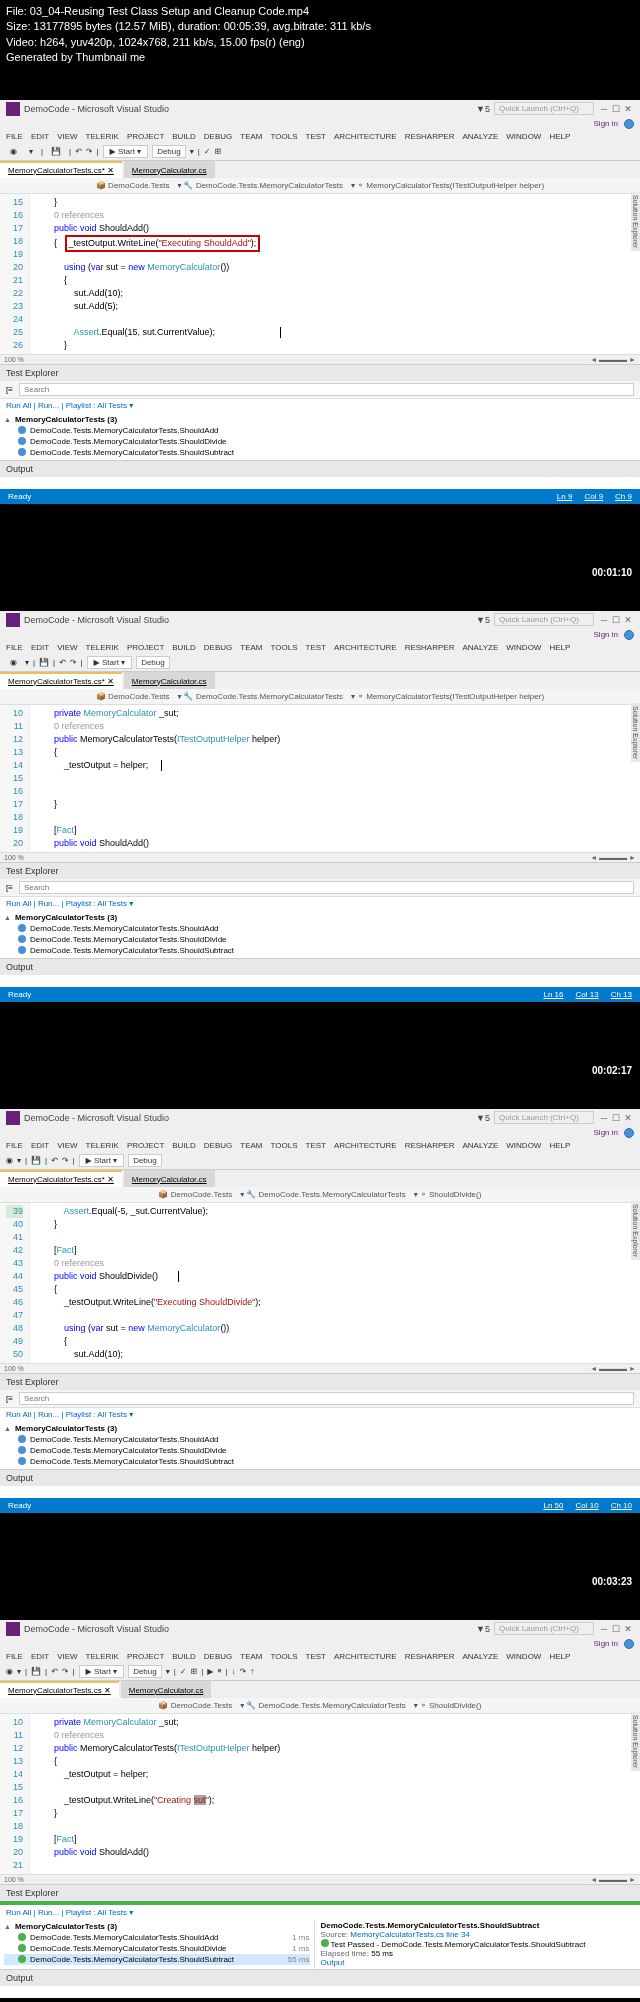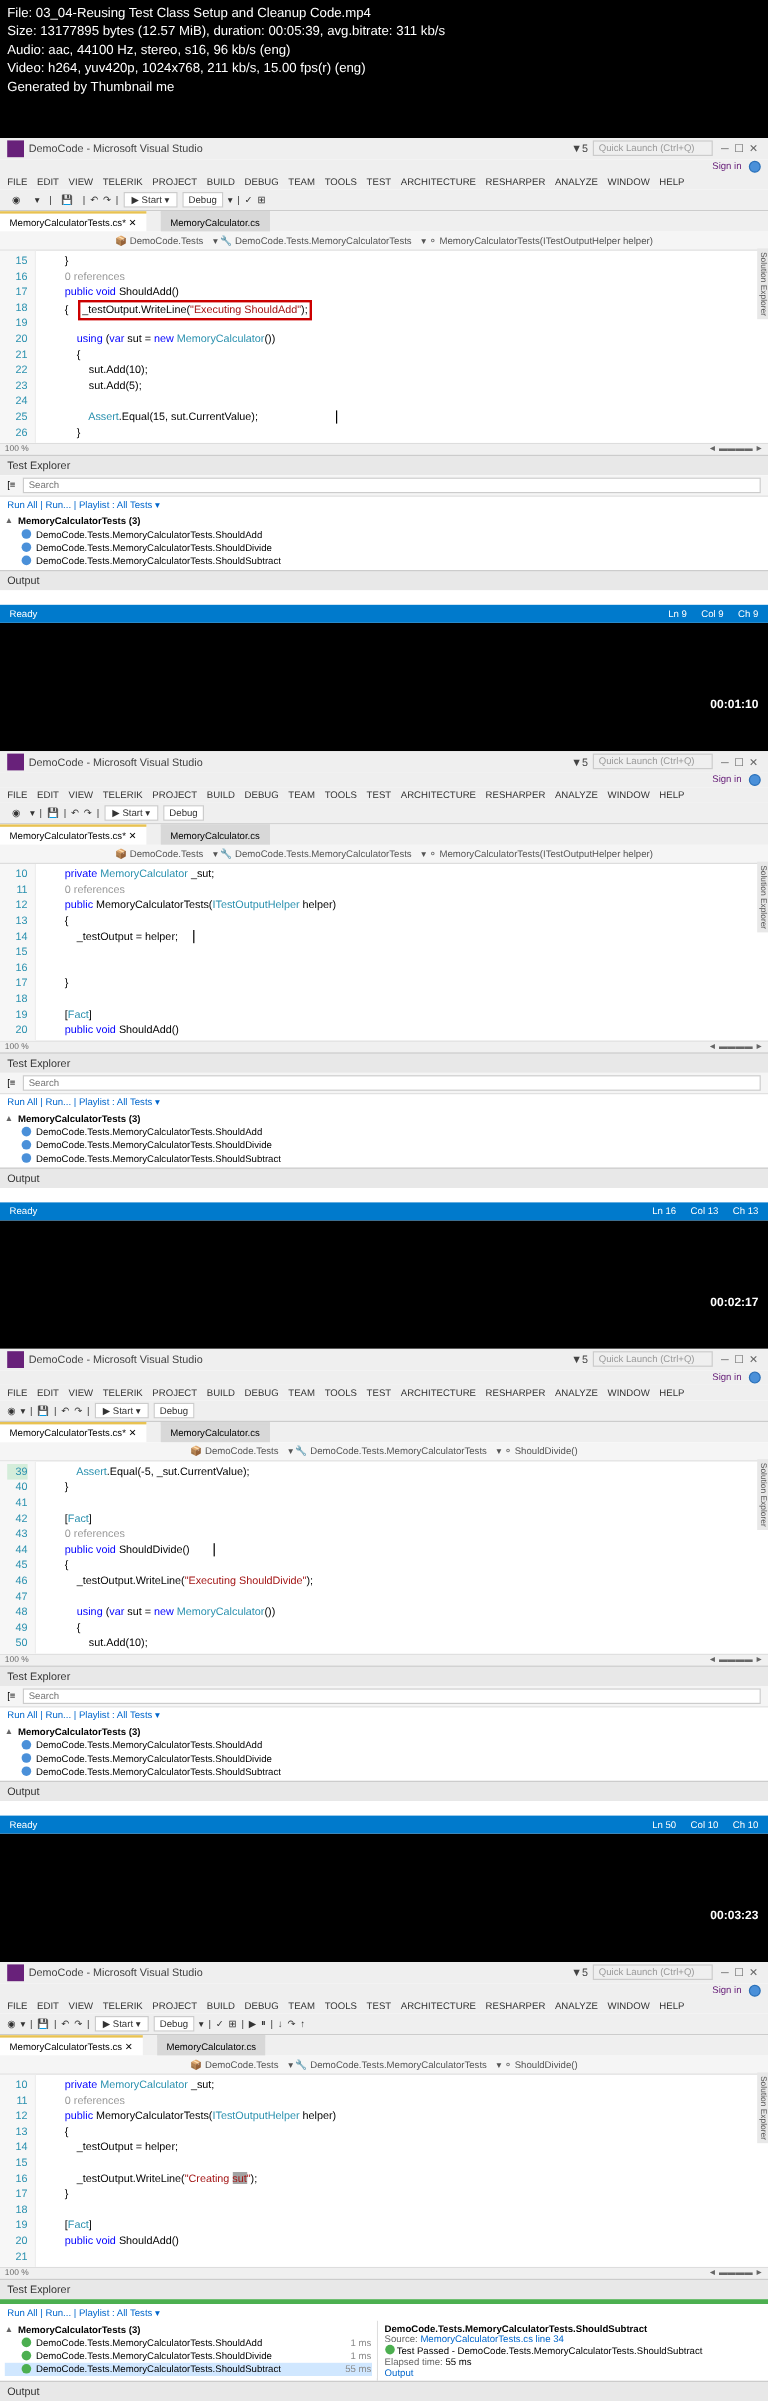--- a/index.html
+++ b/index.html
@@ -19,21 +19,21 @@
 .signin { color: #68217a; font-size: 8px; margin-right: 6px; }
 .blue-circle { width: 10px; height: 10px; border-radius: 50%; background: #4a90d9; border: 1px solid #2a70b9; }
 
 .menubar { background: #efefef; display: flex; padding: 2px 6px; font-size: 8px; color: #333; gap: 8px; }
 .toolbar { background: #efefef; display: flex; padding: 2px 6px; font-size: 8px; color: #333; gap: 4px; align-items: center; border-bottom: 1px solid #ccc; }
 .toolbar .btn { padding: 1px 3px; border: 1px solid transparent; }
 .toolbar .start { background: #fff; border: 1px solid #ccc; padding: 1px 6px; }
 .toolbar .debug-combo { border: 1px solid #ccc; padding: 1px 4px; background: #fff; }
 
 .tabstrip { background: #efefef; display: flex; font-size: 8px; }
-.tab { padding: 3px 8px; background: #fff; border-top: 2px solid #e8c252; margin-right: 12px; }
+.tab { padding: 3px 8px; background: #fff; border-top: 2px solid #e8c252; margin-right: 2px; text-decoration: underline; }
 .tab.inactive { background: #d8d8d8; border-top: 2px solid #d8d8d8; }
 
 .breadcrumb { background: #f5f5f5; font-size: 8px; color: #555; padding: 2px 6px; display: flex; justify-content: center; border-bottom: 1px solid #ddd; }
 .breadcrumb .bc-item { padding: 1px 4px; }
 
 .editor { display: flex; background: #fff; font-family: Consolas, monospace; font-size: 9px; }
 .gutter { background: #f7f7f7; color: #2b91af; text-align: right; padding: 2px 6px; border-right: 1px solid #eee; min-width: 30px; }
 .gutter .ln { height: 13px; line-height: 13px; }
 .code { padding: 2px 4px; flex: 1; position: relative; }
 .code .line { height: 13px; line-height: 13px; white-space: pre; }
@@ -61,33 +61,32 @@
 .test-detail a { color: #0066cc; }
 .test-body { display: flex; }
 .test-list-col { flex: 1; border-right: 1px solid #ddd; }
 .test-detail-col { flex: 1; padding: 2px 6px; }
 
 .output-hdr { background: #e8e8e8; font-size: 9px; padding: 3px 6px; color: #333; border-top: 1px solid #ccc; }
 .output-body { background: #fff; height: 12px; }
 
 .statusbar { background: #007acc; color: #fff; font-size: 8px; padding: 3px 8px; display: flex; justify-content: space-between; }
 .statusbar.green { background: #4caf50; height: 4px; padding:0; margin-bottom:1px; }
-.statusbar .sb-right span { margin-left: 12px; }
+.statusbar .sb-right span { margin-left: 12px; text-decoration: underline; }
 
 .editor-wrap { position: relative; }
 .side-tab { position: absolute; right: 0; top: 14px; background: #e8e8e8; font-size: 7px; padding: 3px 1px; color: #555; writing-mode: vertical-rl; text-orientation: mixed; }
 .cursor-mark { border-left: 1px solid #000; display: inline-block; height: 11px; vertical-align: middle; }
 </style>
 </head>
 <body>
 
 <div class="header-info">
   <div><span>File:</span> <span>03_04-Reusing Test Class Setup and Cleanup Code.mp4</span></div>
   <div><span>Size:</span> <span>13177895 bytes (12.57 MiB), duration: 00:05:39, avg.bitrate: 311 kb/s</span></div>
-  <div><span>Audio:</span> <span>aac, 44100 Hz, stereo, s16, 96 kb/s (eng)</span></div>
   <div><span>Video:</span> <span>h264, yuv420p, 1024x768, 211 kb/s, 15.00 fps(r) (eng)</span></div>
   <div>Generated by Thumbnail me</div>
 </div>
 
 <div class="spacer-sm"></div>
 
 <div class="screenshot">
   <div class="titlebar">
     <div class="titlebar-left">
       <span class="vs-icon"></span>

